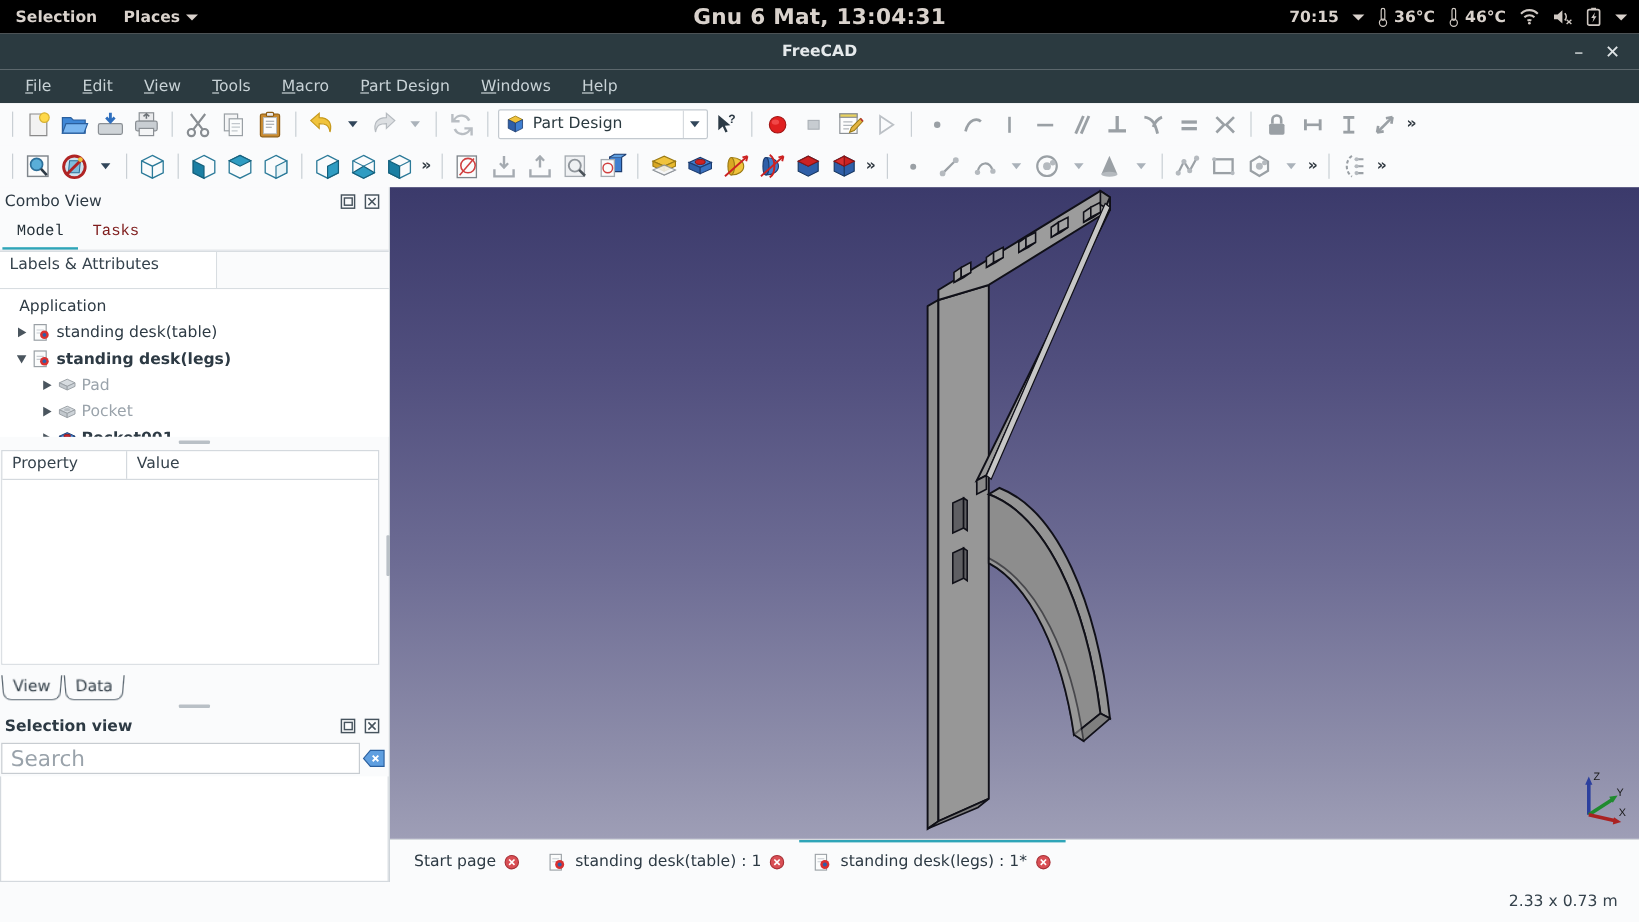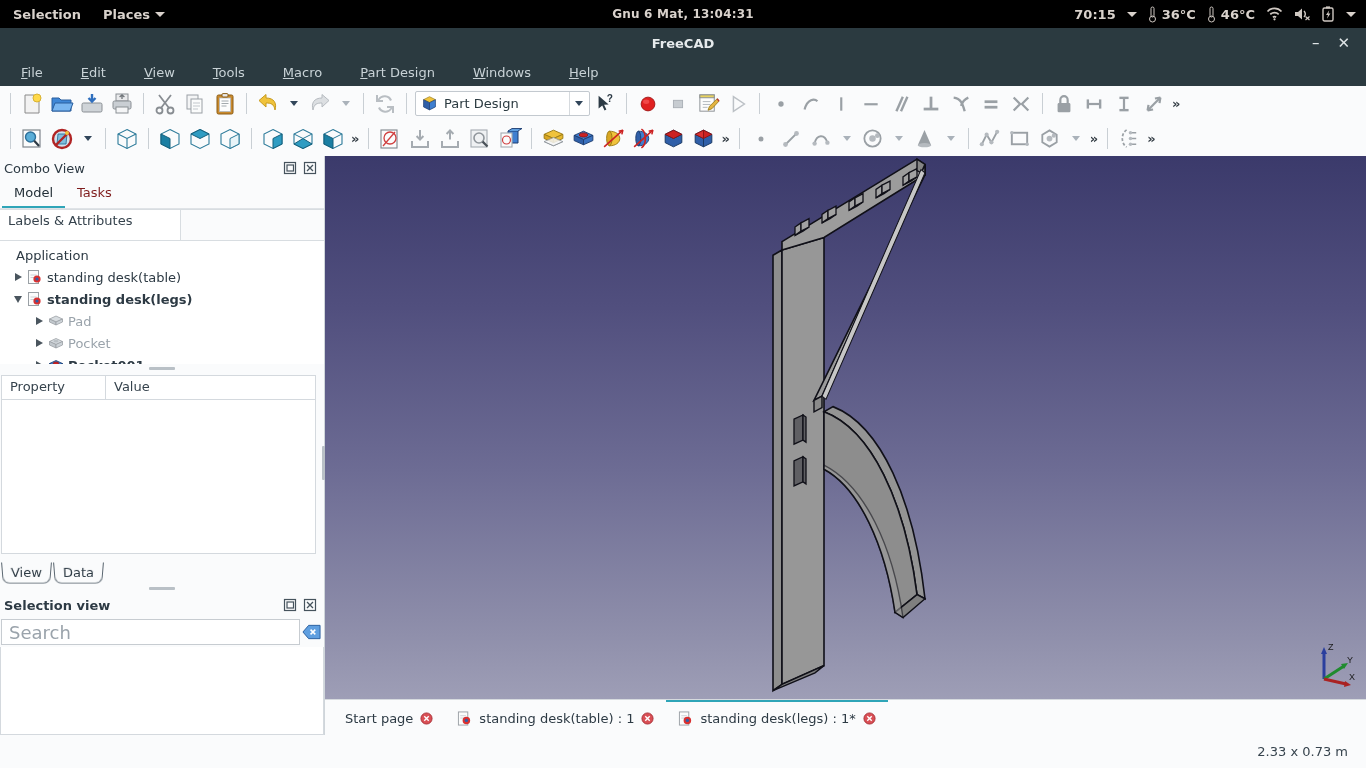--- a/index.html
+++ b/index.html
@@ -15,21 +15,21 @@
     height: 28px; width: 100%;
     background: #000000;
     display: flex; align-items: center;
     color: #d9d2cc; font-size: 13px;
     position: relative;
   }
   .gnome-left { display: flex; align-items: center; gap: 22px; padding-left: 13px; }
   .gnome-item { display: flex; align-items: center; gap: 5px; cursor: default; font-weight: bold; }
   .gnome-center {
     position: absolute; left: 0; right: 0; text-align: center;
-    font-size: 12px; font-weight: bold; letter-spacing: .2px;
+    font-size: 18px; font-weight: bold; letter-spacing: .2px;
   }
   .gnome-right {
     margin-left: auto; display: flex; align-items: center;
     gap: 11px; padding-right: 10px; font-size: 13px; font-weight: bold;
   }
   .caret-down {
     width: 0; height: 0;
     border-left: 5px solid transparent; border-right: 5px solid transparent;
     border-top: 5px solid #d9d2cc;
   }
@@ -45,21 +45,21 @@
   }
   #titlebar .title {
     position: absolute; left: 0; right: 0; text-align: center;
     color: #e6eaec; font-size: 13px; font-weight: bold;
   }
   .win-ctrls { margin-left: auto; display: flex; align-items: center; gap: 18px; padding-right: 16px; z-index: 2; }
   .win-btn { color: #dfe4e6; font-size: 15px; line-height: 1; cursor: pointer; }
 
   #menubar {
     height: 28px; background: #2b3a40;
-    display: flex; align-items: center; gap: 16px; padding-left: 10px; flex: 0 0 28px;
+    display: flex; align-items: center; gap: 4px; padding-left: 10px; flex: 0 0 28px;
   }
   .menu-item {
     color: #c8d2d6; font-size: 13px; padding: 3px 11px; cursor: pointer;
   }
   .menu-item u { text-decoration: underline; }
 
   
   .toolbar {
     height: 35px; background: #fafbfc;
     display: flex; align-items: center; padding: 0 4px;
@@ -103,21 +103,21 @@
   }
   .panel-head {
     height: 24px; display: flex; align-items: center;
     padding: 0 6px 0 4px; font-size: 13px; color: #2d3a44;
   }
   .panel-head .ph-title { flex: 1; }
   .ph-icon { width: 16px; height: 16px; margin-left: 4px; cursor: pointer; display:block; }
 
   .tabs-row {
     height: 29px; display: flex; align-items: flex-end;
-    padding-left: 2px; border-bottom: 1px solid #dfe3e7;
+    padding-left: 2px; border-bottom: 1px solid #dfe3e7; font-family: Liberation Mono, monospace;
   }
   .vtab {
     font-size: 13px; color: #7f1d1d; padding: 4px 12px 6px 12px; cursor: pointer;
     border-bottom: 2px solid transparent;
   }
   .vtab.active { border-bottom: 2px solid #2fa5b8; color: #243038; }
 
   .col-head {
     height: 32px; display: flex; background: #fdfdfe;
     border: 1px solid #d8dde1; border-left: 0; border-right: 0;

